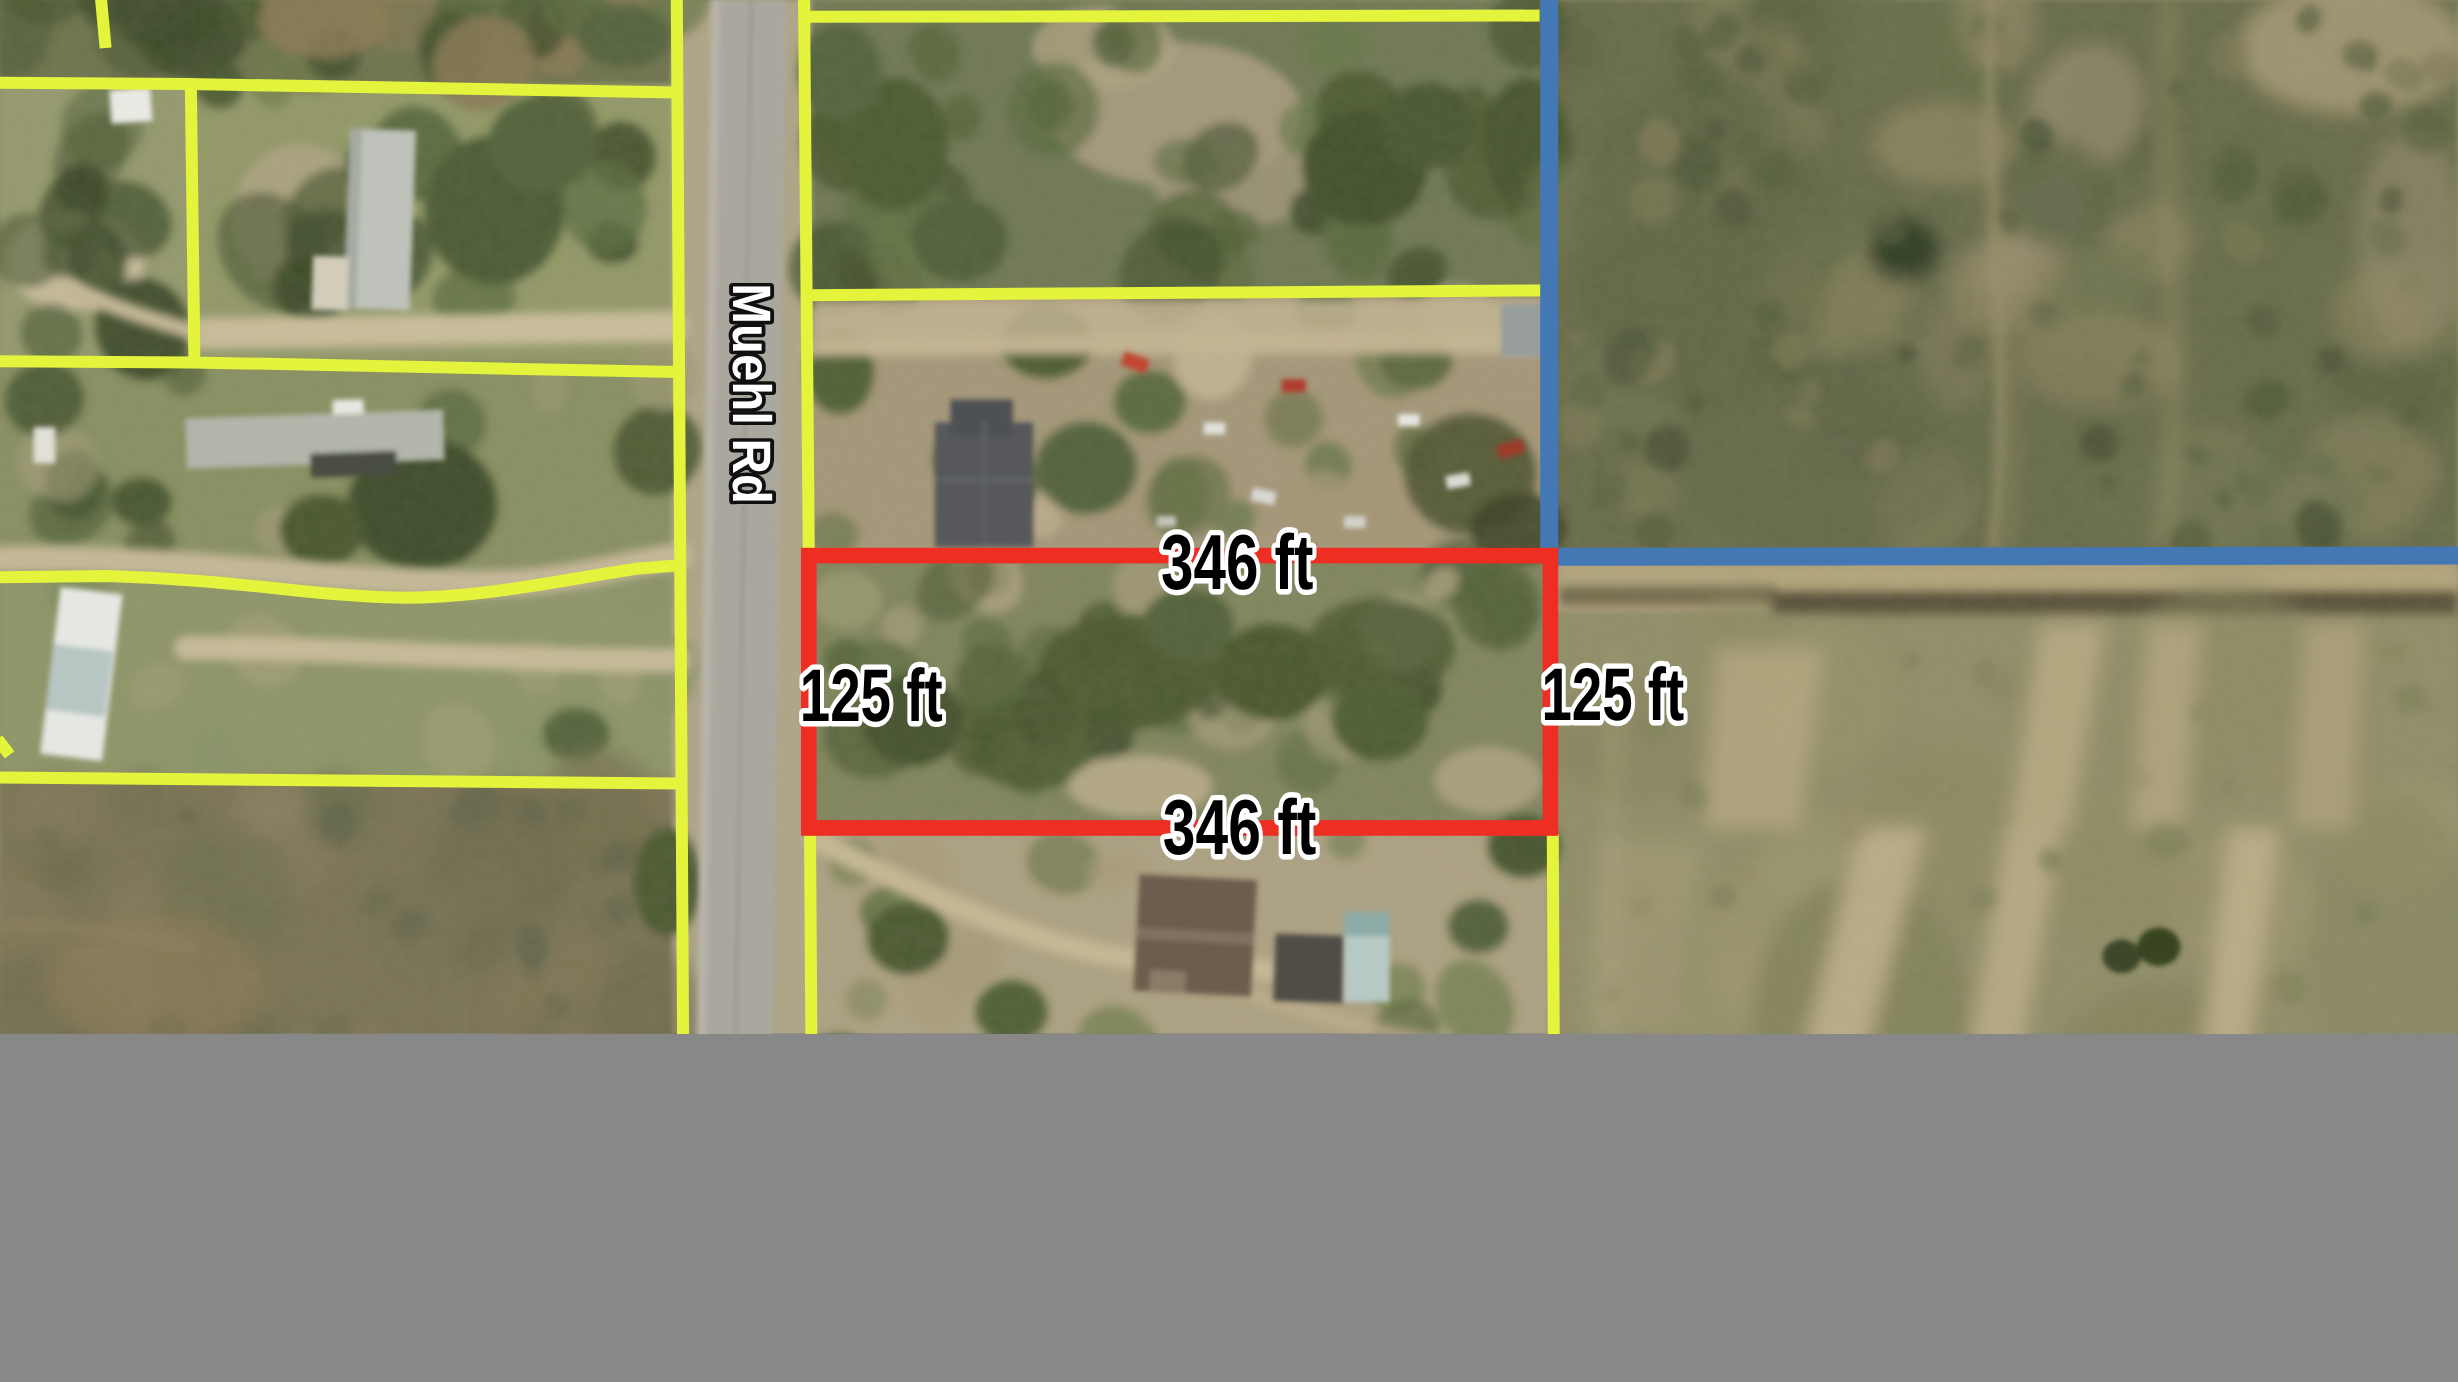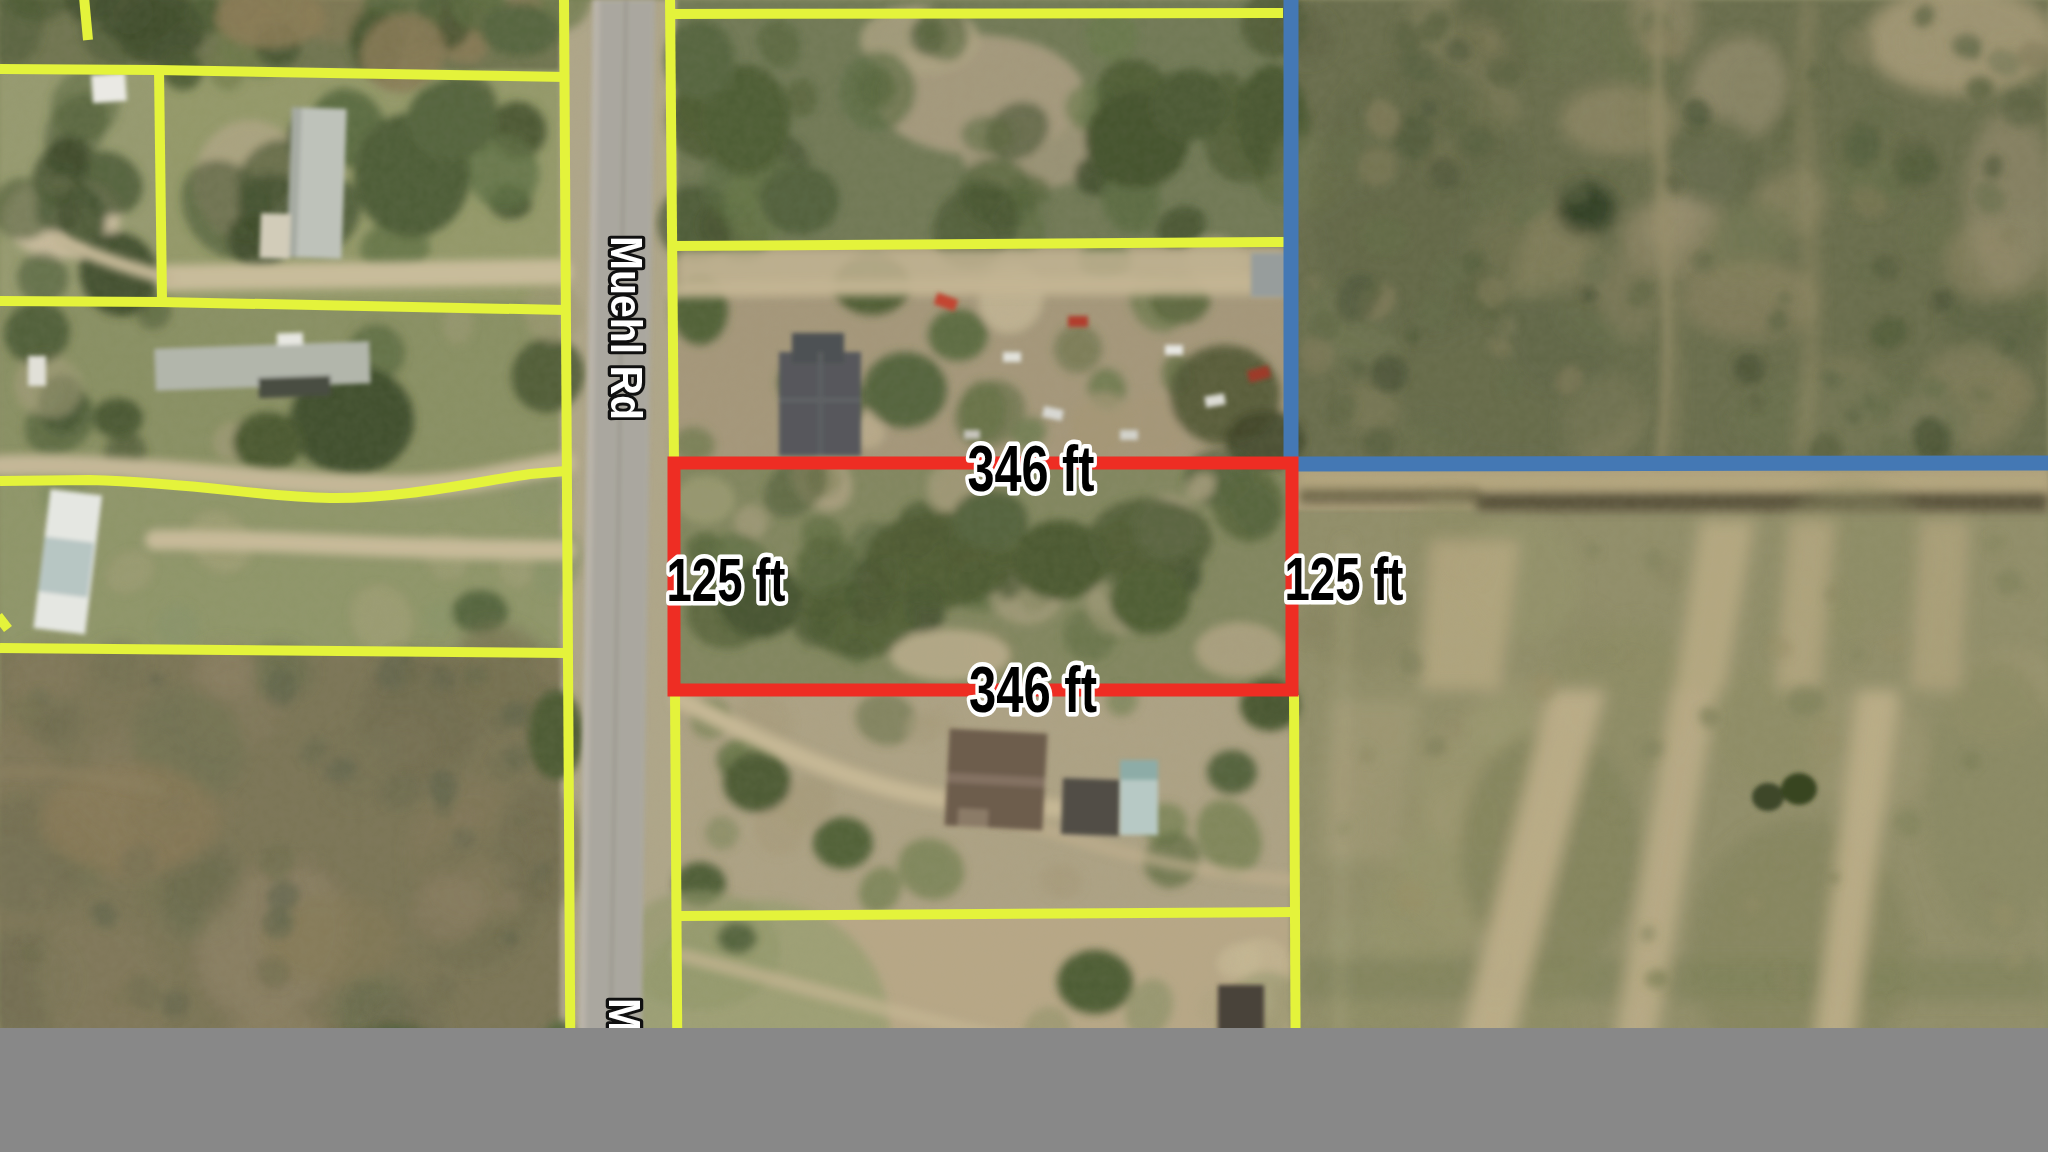--- a/index.html
+++ b/index.html
@@ -1,16 +1,16 @@
 <!DOCTYPE html>
 <html><head>
 <meta charset="utf-8">
 <style>
 html,body{margin:0;padding:0;background:#888;}
-#map{width:2048px;height:1028px;overflow:hidden;position:relative;font-family:"Liberation Sans", sans-serif;}
+#map{width:2048px;height:861px;overflow:hidden;position:relative;font-family:"Liberation Sans", sans-serif;}
 </style>
 </head>
 <body>
 
 <div id="map">
 <svg width="2048" height="1152" viewBox="0 0 2048 1152" xmlns="http://www.w3.org/2000/svg">
 <defs>
 <filter id="b2" x="-20%" y="-20%" width="140%" height="140%">
           <feGaussianBlur stdDeviation="2"></feGaussianBlur>
         </filter>

